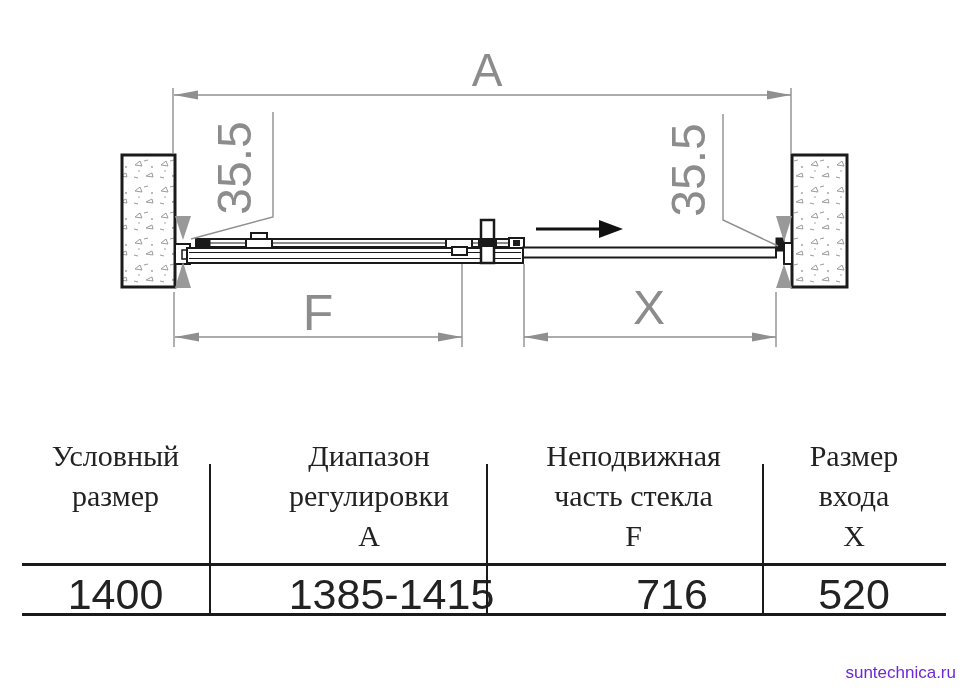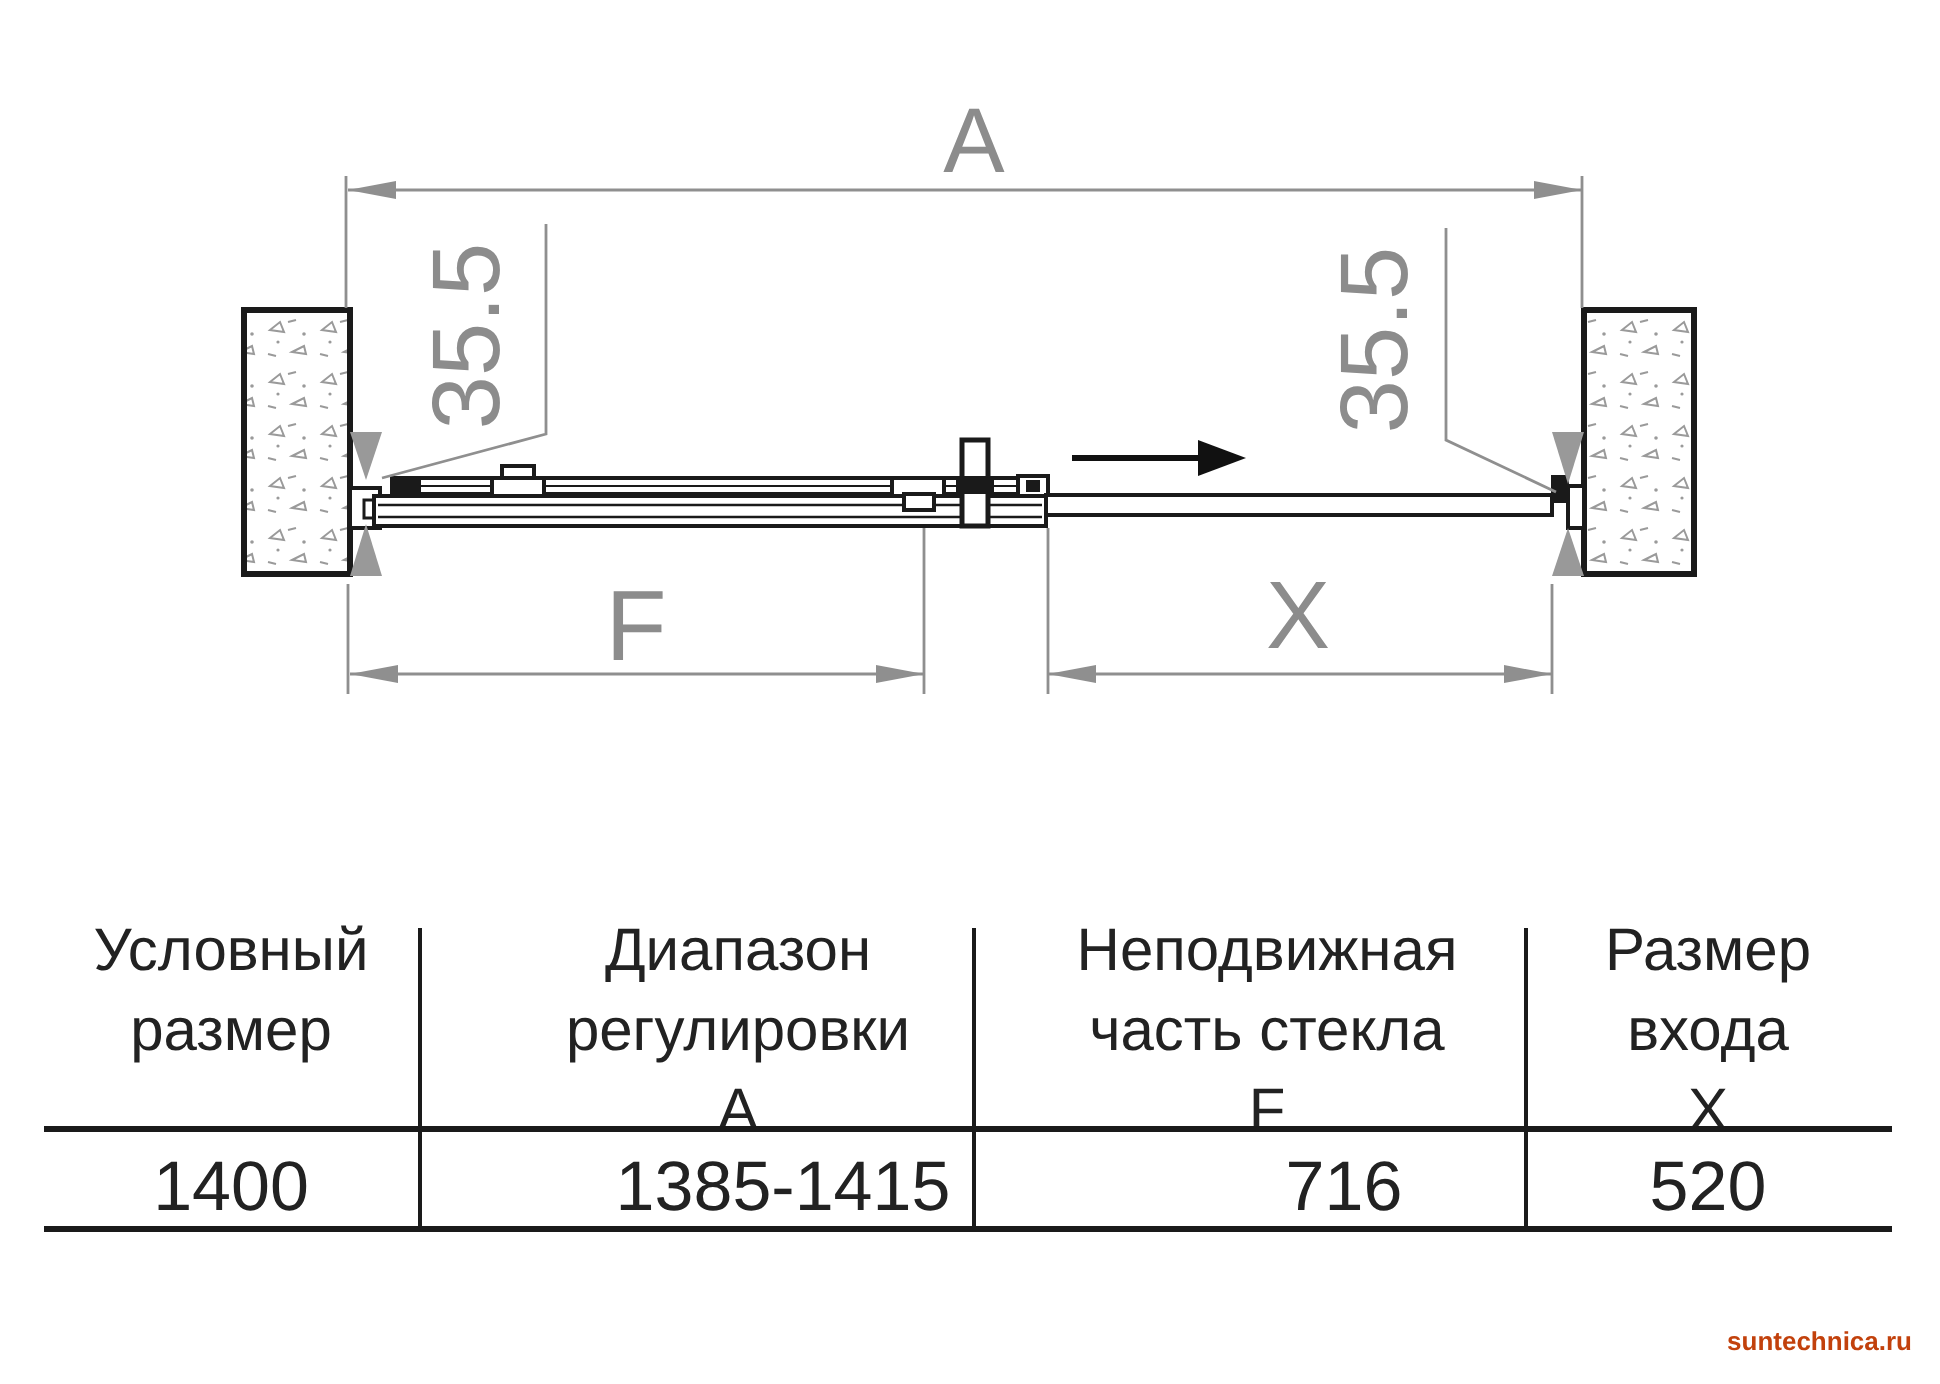--- a/index.html
+++ b/index.html
@@ -6,28 +6,27 @@
   .canvas{
     position:relative;width:970px;height:692px;background:#ffffff;overflow:hidden;
     font-family:"Liberation Sans", sans-serif;
   }
   .diagram{position:absolute;left:0;top:0;}
   .dimtext{fill:#8c8c8c;font-family:"Liberation Sans",sans-serif;font-weight:300;}
   
   .tbl-header,.tbl-value{
     position:absolute;text-align:center;color:#222222;
   }
-  .tbl-header{top:456px;font-size:30px;line-height:40px;white-space:pre-line;}
-  .tbl-value{top:574px;font-size:35px;line-height:40px;}
+  .tbl-header{top:436px;font-size:30px;line-height:40px;white-space:pre-line;font-family:Liberation Serif, serif;}
+  .tbl-value{top:574px;font-size:43px;line-height:40px;}
   .hline{position:absolute;left:22px;width:924px;height:3px;background:#1a1a1a;}
   .vline{position:absolute;top:464px;height:152px;width:2px;background:#1a1a1a;}
   .watermark{
-    position:absolute;right:14px;top:663px;font-size:13px;color:#c2410c;
+    position:absolute;right:14px;top:663px;font-size:17px;color:#6d28d9;
     font-family:"Liberation Sans",sans-serif;
-    font-weight:bold;
   }
 </style>
 </head>
 <body>
 
 <div class="canvas">
 
   <svg class="diagram" width="970" height="430" viewBox="0 0 970 430">
     <defs>
       <pattern id="concrete" width="26" height="26" patternUnits="userSpaceOnUse">

